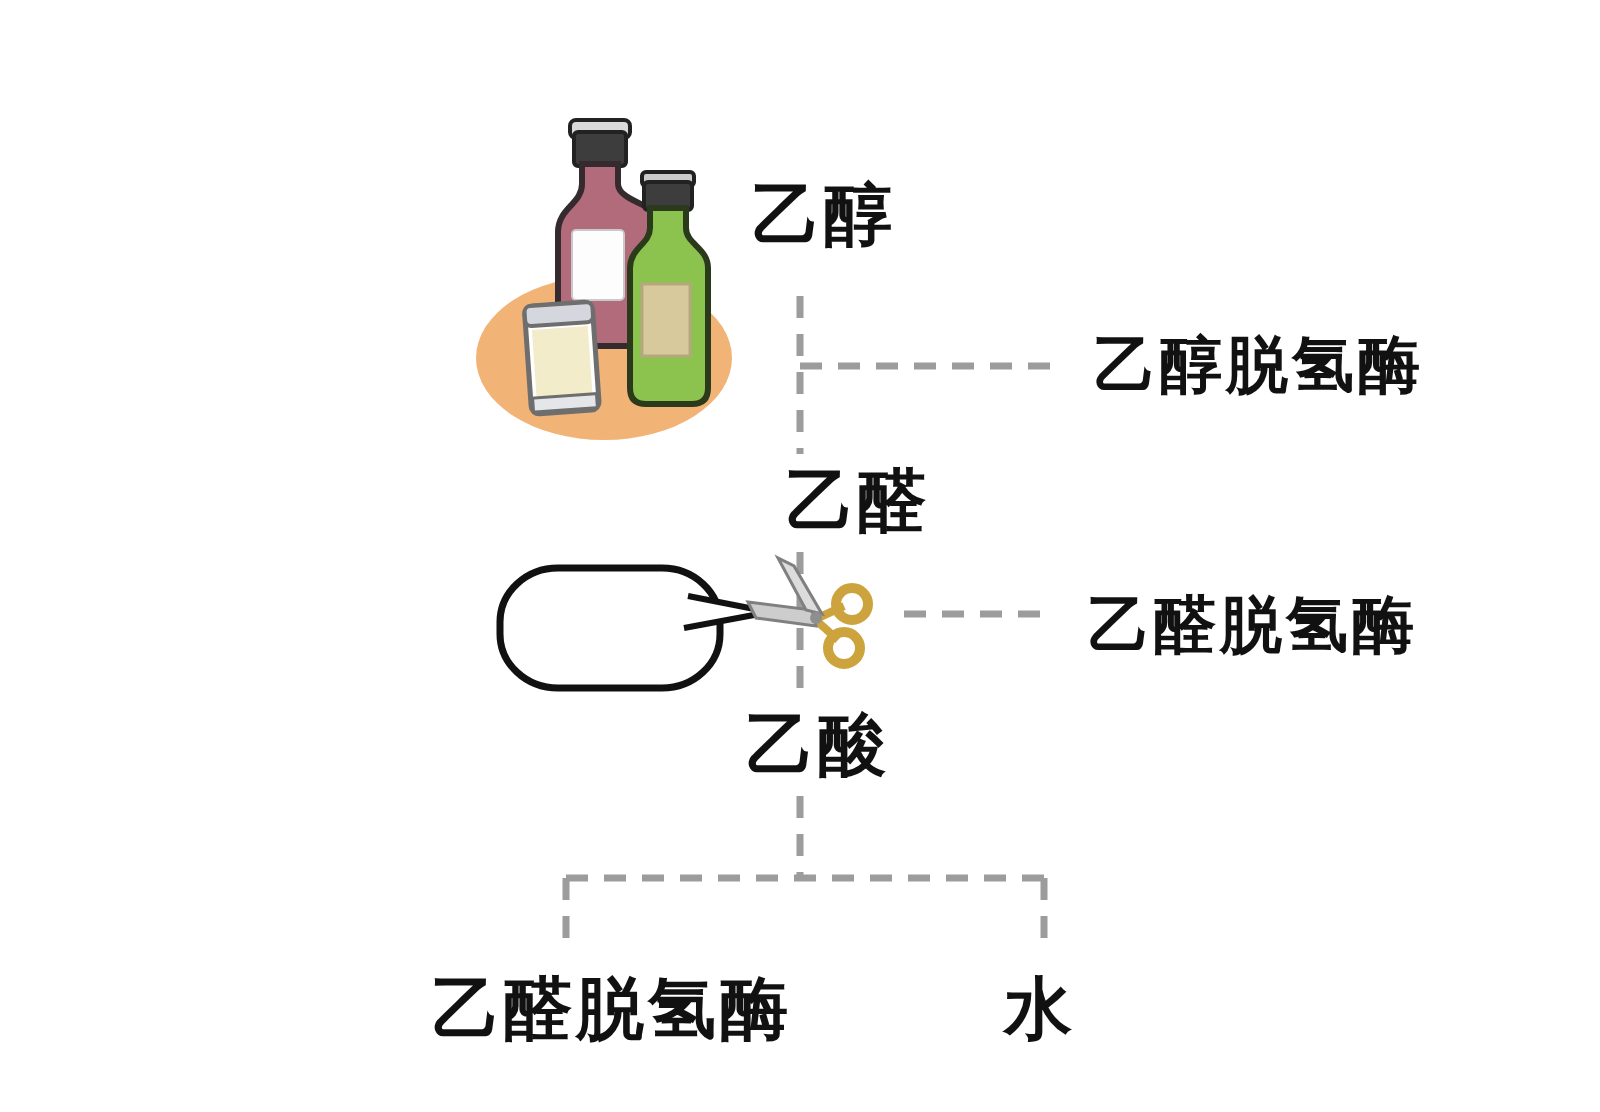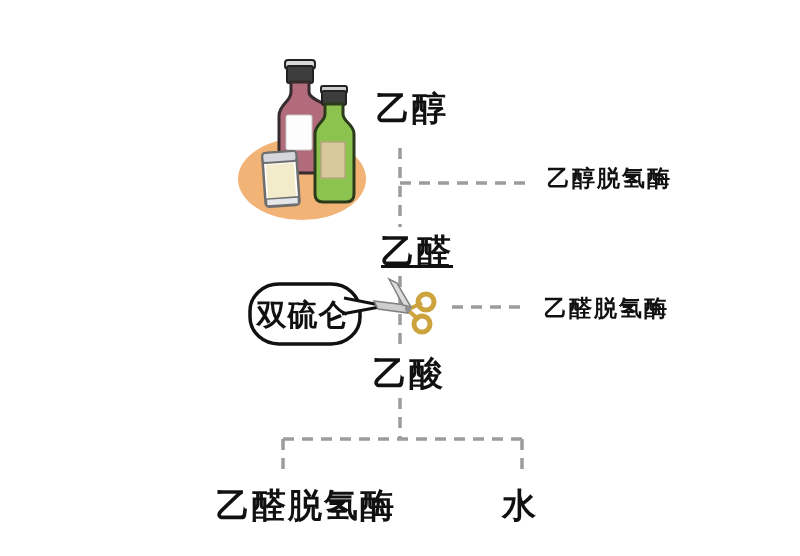--- a/index.html
+++ b/index.html
@@ -6,21 +6,21 @@
   #stage{
     position:relative;width:800px;height:556px;background:#ffffff;overflow:hidden;
     font-family:"Liberation Sans","DejaVu Sans",sans-serif;color:#111;margin-top:20px;
   }
   .abs{position:absolute;}
   .node-label{
     font-size:34px;font-weight:700;letter-spacing:2px;color:#111;
     white-space:nowrap;line-height:1.1;
   }
   .enzyme-label{
-    font-size:23px;font-weight:700;letter-spacing:2px;color:#111;
+    font-size:31px;font-weight:700;letter-spacing:2px;color:#111;
     white-space:nowrap;line-height:1.1;
   }
   .bubble-text{
     font-size:30px;font-weight:700;letter-spacing:1px;color:#111;
     text-align:center;white-space:nowrap;line-height:1.1;
   }
   svg{display:block;}
 </style>
 </head>
 <body>
@@ -61,33 +61,32 @@
 
     <g transform="rotate(-4 53 122)">
       <rect x="36" y="94" width="34" height="54" rx="4" fill="#ffffff" stroke="#6e6e6e" stroke-width="2.5"></rect>
       <rect x="36" y="94" width="34" height="10" rx="3" fill="#d4d8de" stroke="#6e6e6e" stroke-width="2"></rect>
       <rect x="39" y="106" width="28" height="34" fill="#f3ecca"></rect>
       <rect x="37" y="140" width="32" height="7" fill="#e4e6ea" stroke="#6e6e6e" stroke-width="1.5"></rect>
     </g>
   </svg>
 
   <div class="abs node-label" style="left:376px;top:70px;">乙醇</div>
-  <div class="abs node-label" style="left:381px;top:213px;text-decoration:underline;">乙醛</div>
+  <div class="abs node-label" style="left:393px;top:213px;">乙醛</div>
   <div class="abs node-label" style="left:373px;top:335px;">乙酸</div>
   <div class="abs node-label" style="left:216px;top:467px;">乙醛脱氢酶</div>
   <div class="abs node-label" style="left:502px;top:467px;">水</div>
 
   <div class="abs enzyme-label" style="left:547px;top:146px;">乙醇脱氢酶</div>
   <div class="abs enzyme-label" style="left:544px;top:276px;">乙醛脱氢酶</div>
 
   <svg class="abs" style="left:246px;top:260px;" width="156" height="70" viewBox="0 0 156 70">
     <rect x="4" y="4" width="110" height="60" rx="29" ry="27" fill="#ffffff" stroke="#111111" stroke-width="3.5"></rect>
     <path d="M98,18 L139,26 L96,34" fill="#ffffff" stroke="#111111" stroke-width="3" stroke-linejoin="miter"></path>
   </svg>
-  <div class="abs bubble-text" style="left:250px;top:278px;width:106px;">双硫仑</div>
 
   <svg class="abs" style="left:372px;top:256px;" width="72" height="64" viewBox="0 0 72 64">
     <line x1="37" y1="33" x2="50" y2="27" stroke="#cda33e" stroke-width="4"></line>
     <line x1="37" y1="35" x2="47" y2="44" stroke="#cda33e" stroke-width="4"></line>
     <polygon points="2,25 34,29 36,37 6,33" fill="#cdcdcd" stroke="#808080" stroke-width="1.5"></polygon>
     <polygon points="17,3 31,29 39,31 25,7" fill="#dcdcdc" stroke="#808080" stroke-width="1.5"></polygon>
     <circle cx="36" cy="33" r="3" fill="#8f8f8f"></circle>
     <circle cx="54" cy="26" r="8" fill="none" stroke="#cda33e" stroke-width="5"></circle>
     <circle cx="50" cy="48" r="8" fill="none" stroke="#cda33e" stroke-width="5"></circle>
   </svg>

